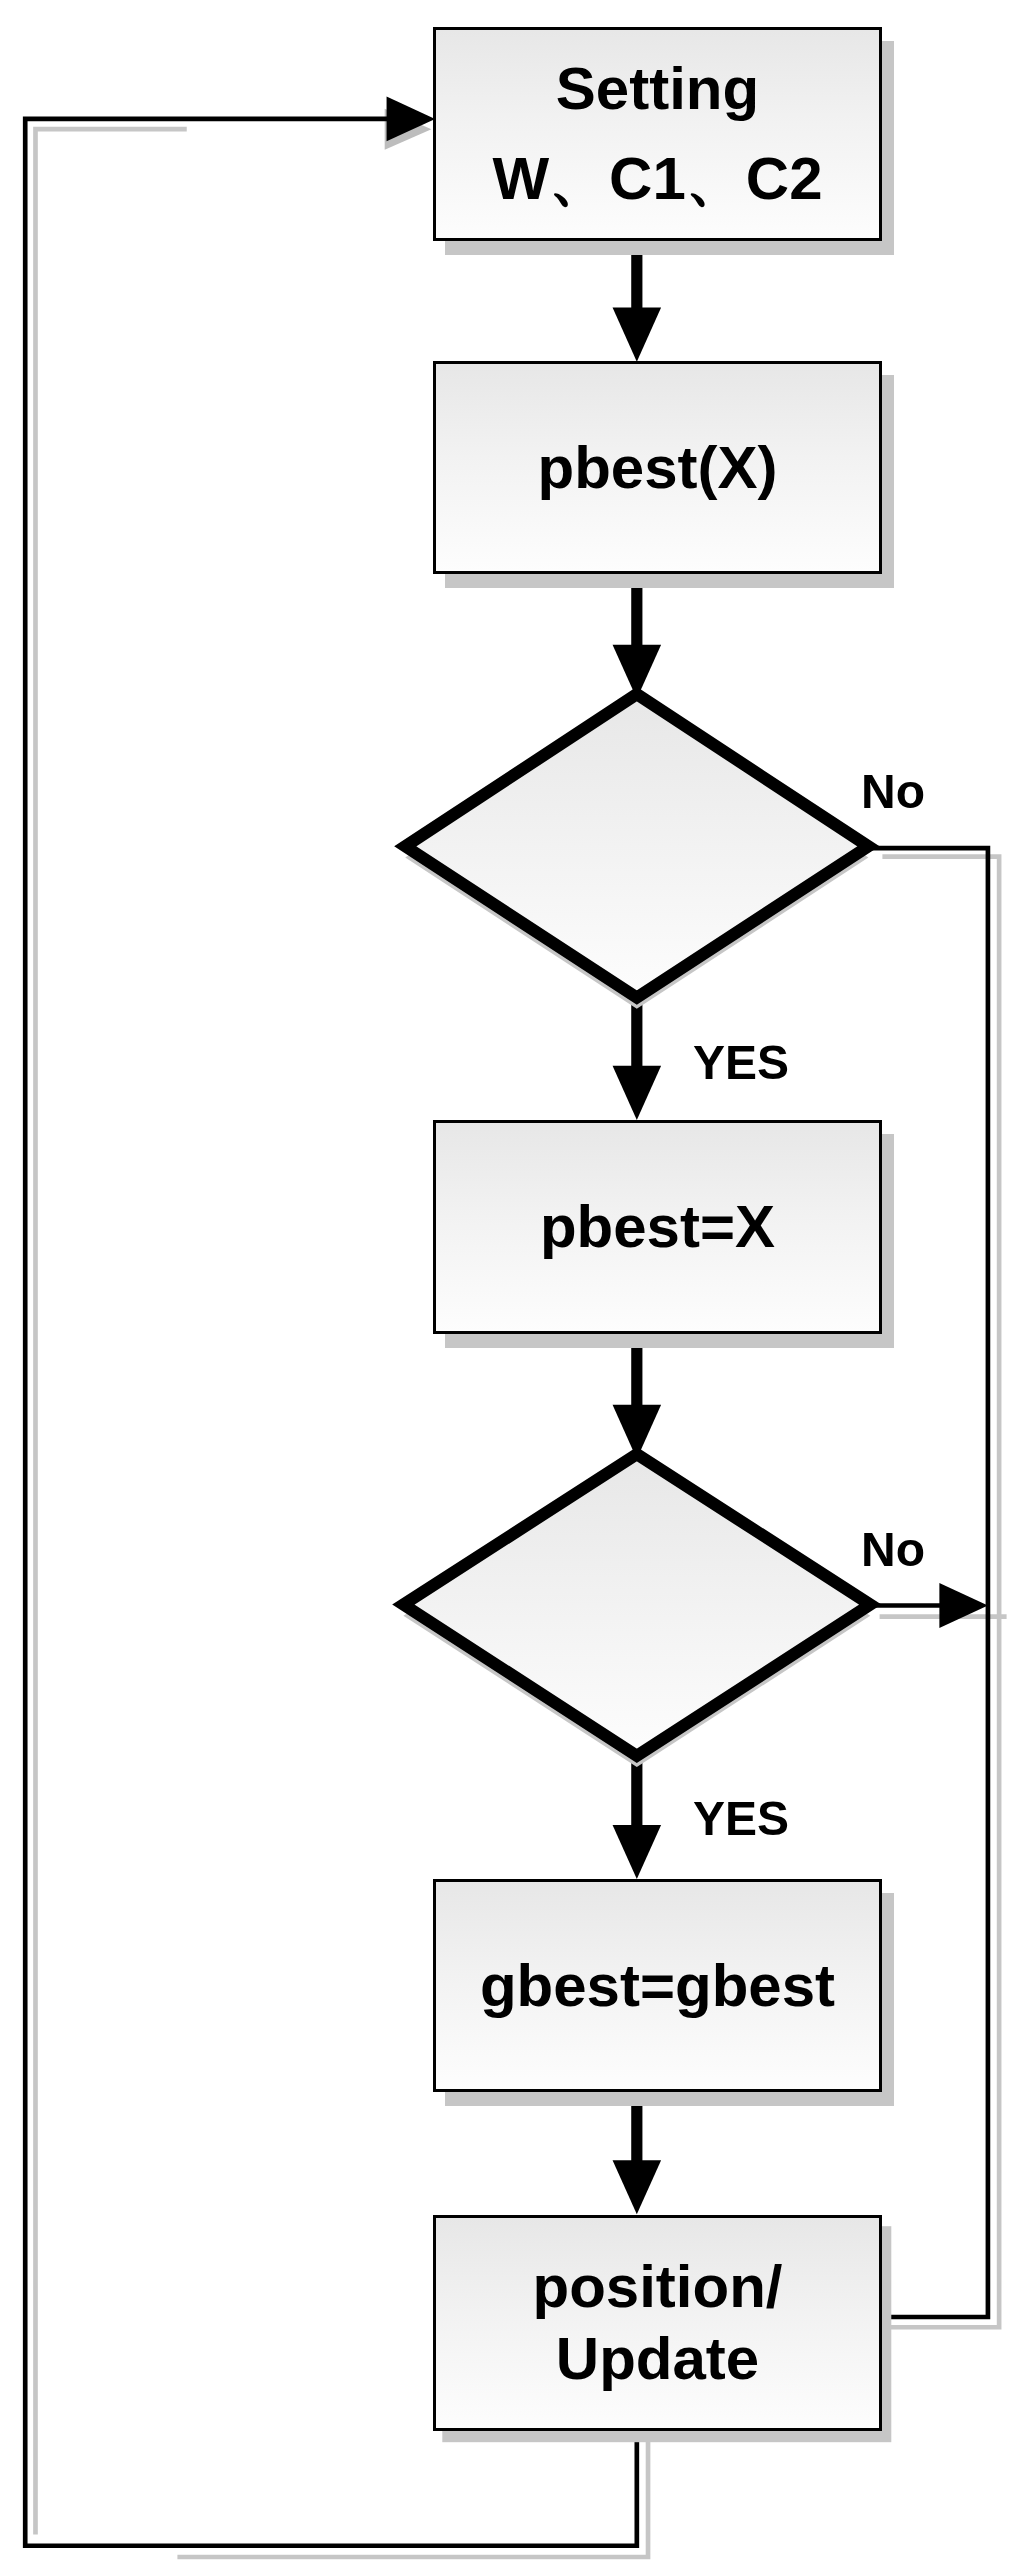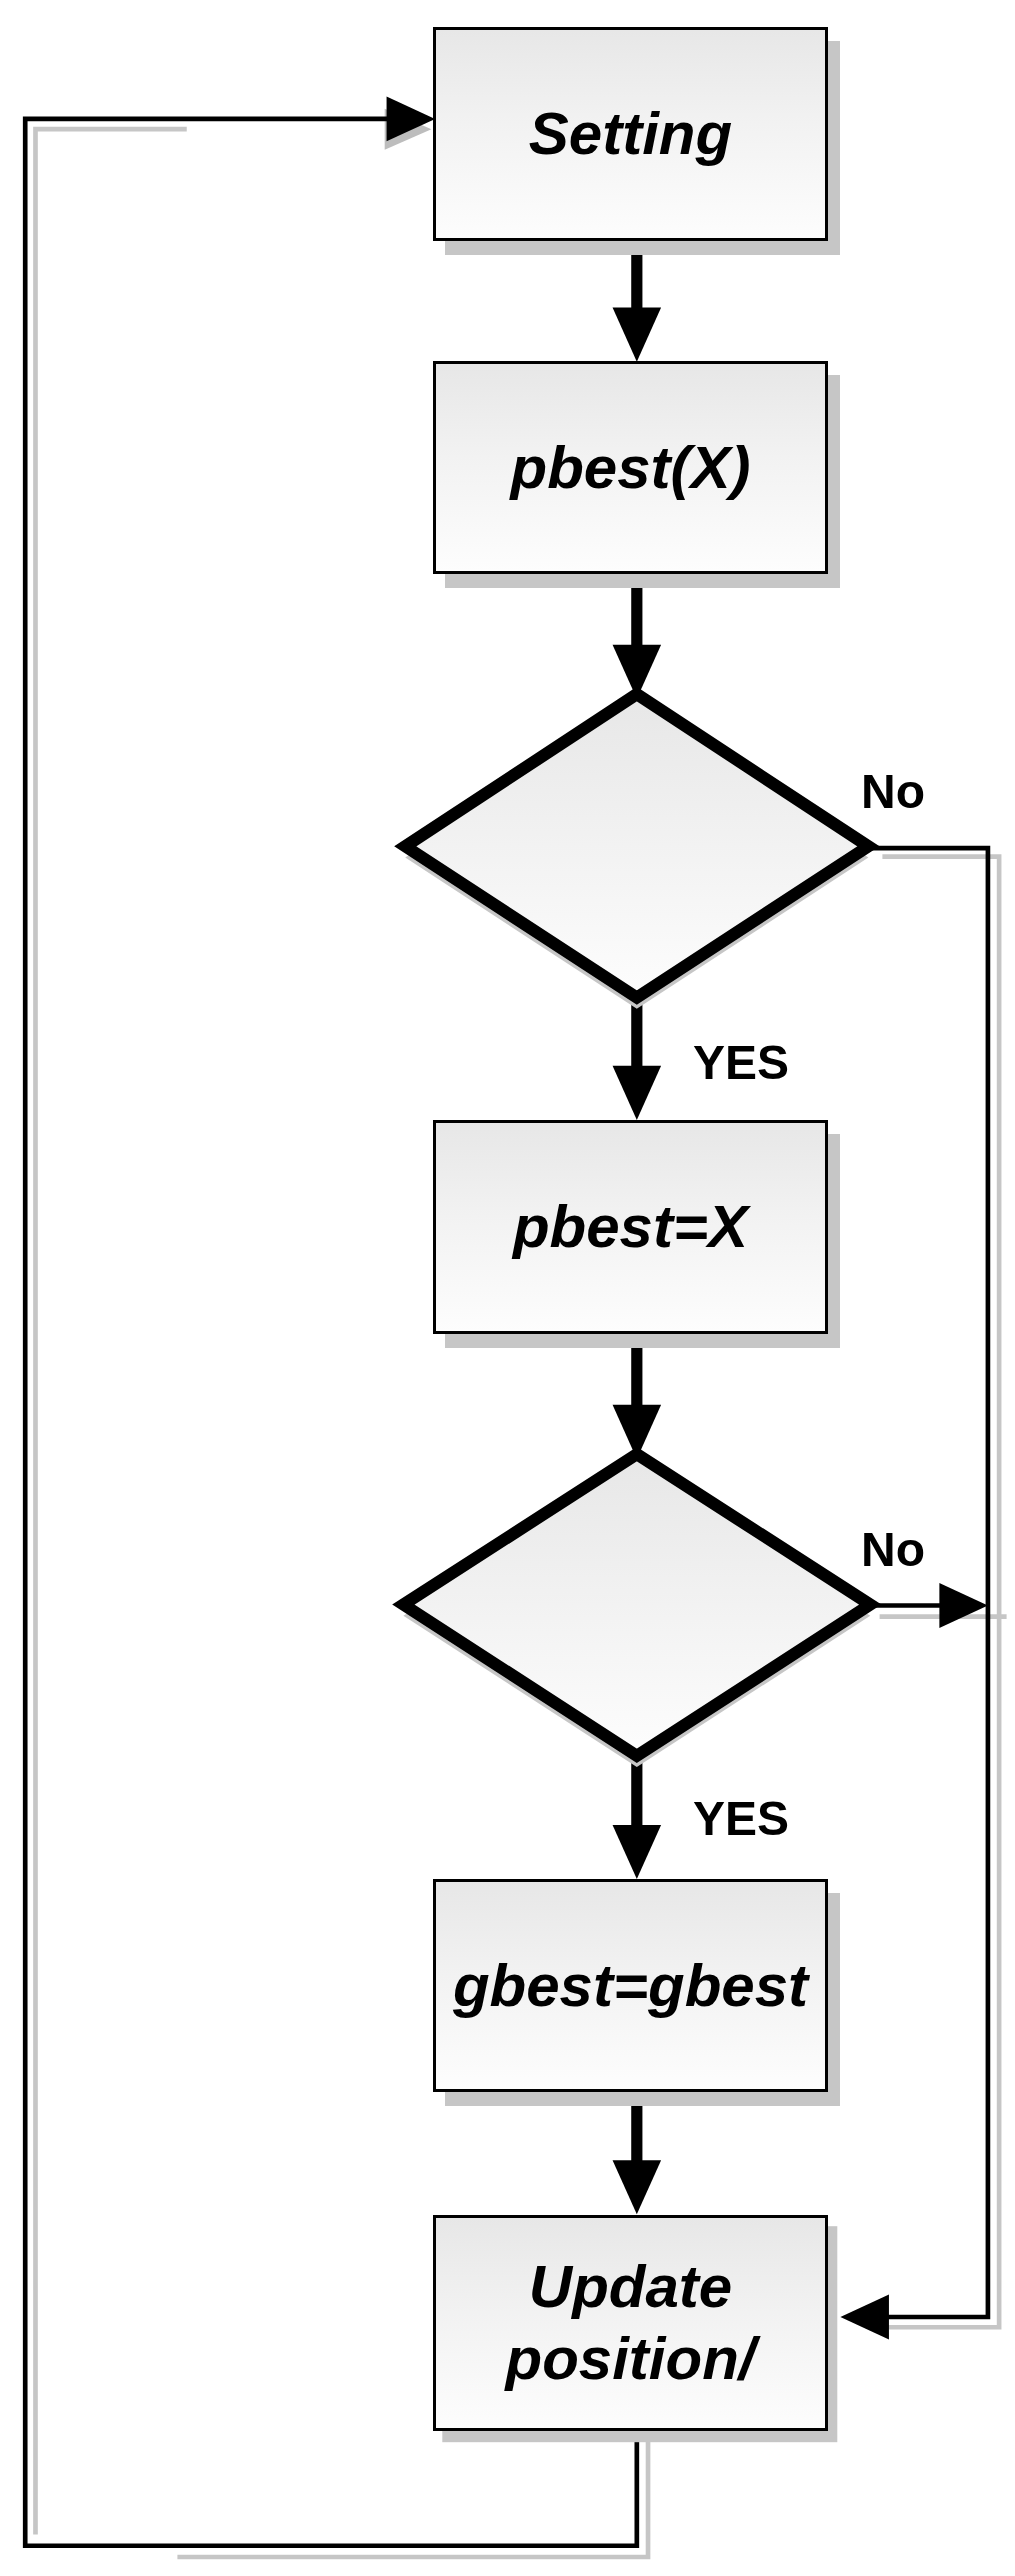--- a/index.html
+++ b/index.html
@@ -15,34 +15,33 @@
   svg.layer{
     position:absolute;
     left:0;top:0;
     width:1015px;height:2576px;
     z-index:0;
   }
   
   .box{
     position:absolute;
     left:433px;
-    width:395px;
+    width:449px;
     box-sizing:border-box;
     border:3.7px solid #000;
     background:linear-gradient(180deg,#e7e7e7 0%,#f2f2f2 45%,#fdfdfd 100%);
     box-shadow:12px 14px 0 #c6c6c6;
     display:flex;
     flex-direction:column;
     align-items:center;
     justify-content:center;
     text-align:center;
     font-weight:bold;
     font-size:60px;
     z-index:1;
-    font-style:italic;
   }
   .box .lbl{line-height:1.5;white-space:nowrap;}
   .box.tight .lbl{line-height:72px;}
   
   .dlabel{
     position:absolute;
     z-index:1;
     font-family:"Liberation Serif","DejaVu Serif",serif;
     font-weight:bold;
     font-size:60px;
@@ -107,37 +106,38 @@
 
     <polygon points="682,755 930,918 682,1080 434,918" fill="#c6c6c6"></polygon>
     <polygon points="682,743 930,906 682,1068 434,906" fill="url(#diamondFill)" stroke="#000" stroke-width="13" stroke-linejoin="miter"></polygon>
 
     <polygon points="682,1569 932,1730 682,1892 432,1730" fill="#c6c6c6"></polygon>
     <polygon points="682,1557 932,1718 682,1880 432,1718" fill="url(#diamondFill)" stroke="#000" stroke-width="13" stroke-linejoin="miter"></polygon>
   </svg>
 
   <div class="box" style="top:27px;height:214px;">
     <div class="lbl">Setting</div>
+    <div class="lbl">W、C1、C2</div>
   </div>
 
   <div class="box" style="top:361px;height:213px;">
     <div class="lbl">pbest(X)</div>
   </div>
 
   <div class="box" style="top:1120px;height:214px;justify-content:center;">
     <div class="lbl">pbest=X</div>
   </div>
 
   <div class="box" style="top:1879px;height:213px;">
     <div class="lbl">gbest=gbest</div>
   </div>
 
   <div class="box tight" style="top:2215px;height:216px;box-shadow:9.3px 11.2px 0 #c6c6c6;">
+    <div class="lbl">position/</div>
     <div class="lbl">Update</div>
-    <div class="lbl">position/</div>
   </div>
 
 
   <div class="edge-label" style="left:861px;top:764px;">No</div>
   <div class="edge-label" style="left:693px;top:1035px;">YES</div>
   <div class="edge-label" style="left:861px;top:1522px;">No</div>
   <div class="edge-label" style="left:693px;top:1791px;">YES</div>
 
 </div>
 

